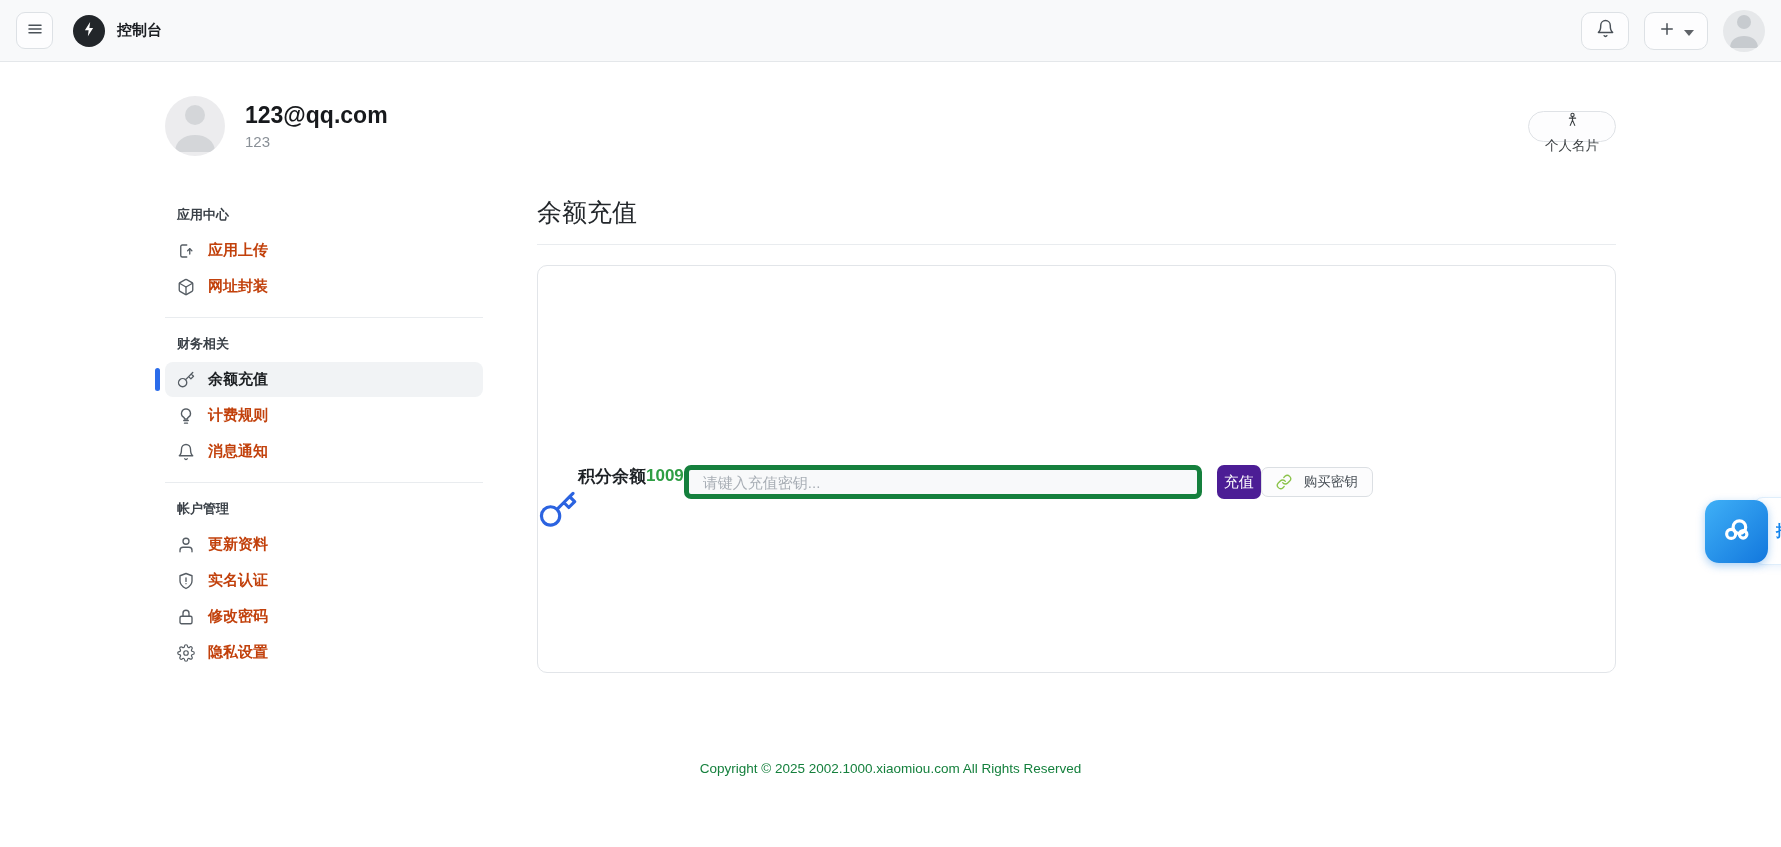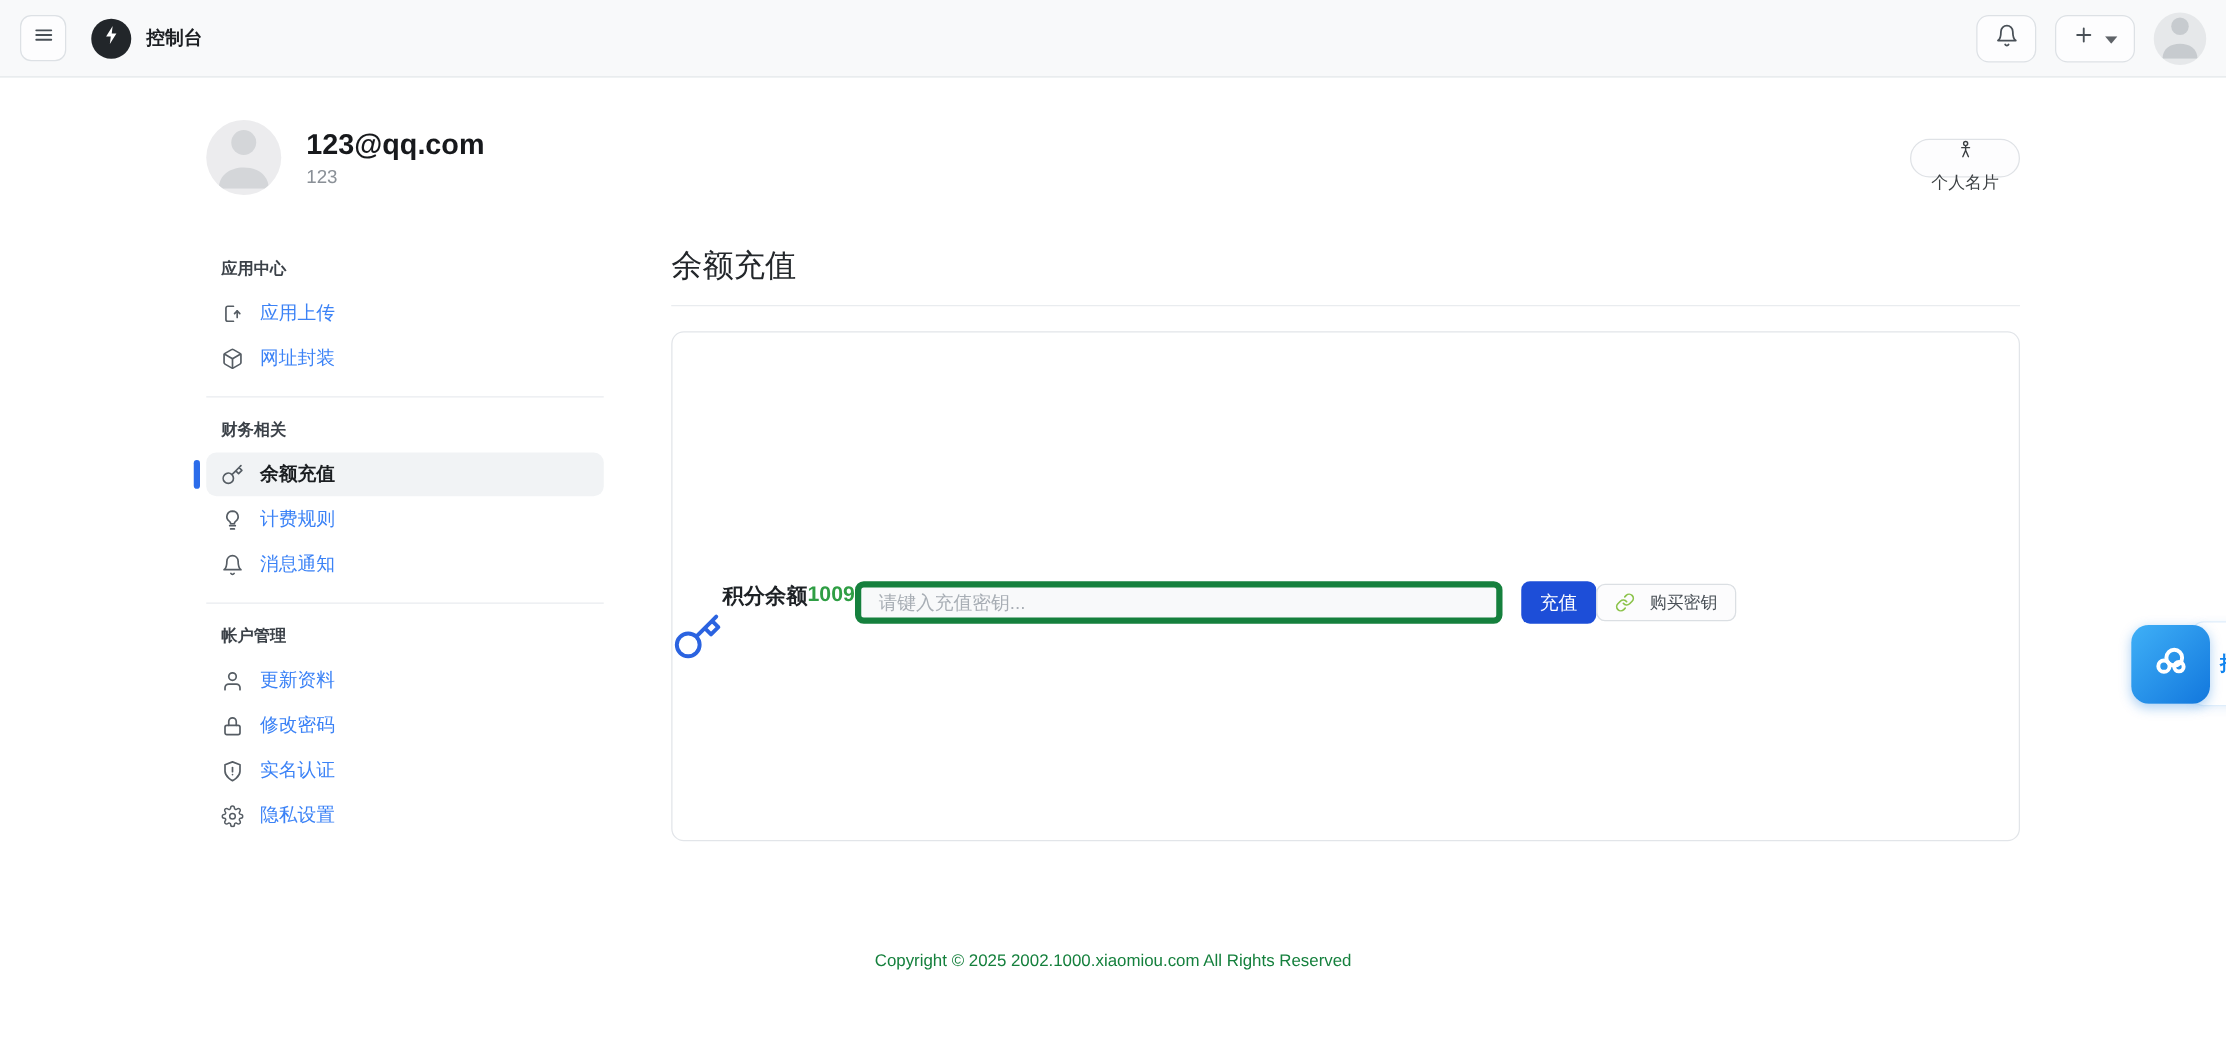--- a/index.html
+++ b/index.html
@@ -33,41 +33,41 @@
   .profile-card-btn { margin-left:auto; height:31px; padding:0 16px; background:#fdfdfe;
             border:1px solid #dfe2e6; border-radius:16px; display:flex; align-items:center; gap:7px;
             font-size:13.5px; color:#3c4043; cursor:pointer;flex-direction:column; }
 
   
   .body-row { display:flex; margin:24px 165px 0 165px; align-items:flex-start; }
 
   .sidebar { width:318px; flex:none; padding-top:26px; }
   .section-header { font-size:13px; font-weight:700; color:#3b4148; padding:0 12px 8px 12px; }
   .side-item { position:relative; display:flex; align-items:center; gap:13px; padding:8px 12px;
-            margin:1px 0; font-size:15px; color:#3b82f6; border-radius:8px; cursor:pointer; }
+            margin:1px 0; font-size:15px; color:#c2410c; border-radius:8px; cursor:pointer;font-weight:bold; }
   .side-item .itm-icon { display:flex; color:#565d64; }
   .side-item.active { background:#f1f3f5; font-weight:700; color:#1b1e21; }
   .side-item.active::before { content:""; position:absolute; left:-10px; top:6px; bottom:6px;
             width:5px; border-radius:3px; background:#2b6cea; }
   .side-divider { height:1px; background:#e9ecef; margin:13px 0 17px 0; }
 
   .main-col { flex:1; margin-left:54px; }
   .page-heading { font-size:25px; font-weight:400; color:#23272b; padding:16px 0 15px 0;
             border-bottom:1px solid #e9ecef; }
   .card { margin-top:20px; height:408px; border:1px solid #e2e5e9; border-radius:10px;
             display:flex; flex-direction:row; align-items:center; background:#fff; }
   .card-key-icon { margin-top:82px; color:#2b63e0; display:flex; }
   .balance-label { margin-top:14px; font-size:17px; font-weight:700; color:#1d2125; }
   .balance-value { margin-top:13px; font-size:17px; font-weight:700; color:#2f9e44; }
   .recharge-row { display:flex; gap:15px; margin-top:26px; }
   .key-input { width:518px; height:34px; background:#f8f9fa; border:5px solid #15803d;
             border-radius:7px; padding:0 14px; font-size:15px; color:#212529; outline:none;
             font-family:"Liberation Sans","DejaVu Sans",sans-serif; }
   .key-input::placeholder { color:#a8aeb5; }
-  .recharge-btn { width:60px; height:34px; background:#1d4ed8; border:none; border-radius:7px;
+  .recharge-btn { width:44px; height:34px; background:#4c1d95; border:none; border-radius:7px;
             color:#fff; font-size:15px; cursor:pointer; font-family:"Liberation Sans","DejaVu Sans",sans-serif; }
   .buy-key-btn { margin-top:25px; height:30px; padding:0 14px; background:#fcfcfd;
             border:1px solid #dbdfe3; border-radius:7px; display:flex; align-items:center; gap:12px;
             font-size:13.5px; color:#495057; cursor:pointer; }
   .buy-key-btn .link-ic { color:#8bc34a; display:flex; }
 
   
   .footer { text-align:center; margin-top:88px; font-size:13.5px; color:#15803d; }
 
   
@@ -228,35 +228,35 @@
             <svg width="18" height="18" viewBox="0 0 24 24" fill="none" stroke="currentColor" stroke-width="1.8" stroke-linecap="round" stroke-linejoin="round">
                 <path d="M20 21v-2a4 4 0 0 0-4-4H8a4 4 0 0 0-4 4v2"></path>
                 <circle cx="12" cy="7" r="4"></circle>
               </svg>
           </span>
           <span>更新资料</span>
         </div>
         <div class="side-item">
           <span class="itm-icon">
             <svg width="18" height="18" viewBox="0 0 24 24" fill="none" stroke="currentColor" stroke-width="1.8" stroke-linecap="round" stroke-linejoin="round">
-                <rect x="4" y="11" width="16" height="10" rx="2"></rect>
-                <path d="M8 11V7a4 4 0 0 1 8 0v4"></path>
-              </svg>
-          </span>
-          <span>修改密码</span>
-        </div>
-        <div class="side-item">
-          <span class="itm-icon">
-            <svg width="18" height="18" viewBox="0 0 24 24" fill="none" stroke="currentColor" stroke-width="1.8" stroke-linecap="round" stroke-linejoin="round">
                 <path d="M12 22s8-4 8-10V5l-8-3-8 3v7c0 6 8 10 8 10z"></path>
                 <path d="M12 8v4.5"></path>
                 <path d="M12 15.5v.01"></path>
               </svg>
           </span>
           <span>实名认证</span>
+        </div>
+        <div class="side-item">
+          <span class="itm-icon">
+            <svg width="18" height="18" viewBox="0 0 24 24" fill="none" stroke="currentColor" stroke-width="1.8" stroke-linecap="round" stroke-linejoin="round">
+                <rect x="4" y="11" width="16" height="10" rx="2"></rect>
+                <path d="M8 11V7a4 4 0 0 1 8 0v4"></path>
+              </svg>
+          </span>
+          <span>修改密码</span>
         </div>
         <div class="side-item">
           <span class="itm-icon">
             <svg width="18" height="18" viewBox="0 0 24 24" fill="none" stroke="currentColor" stroke-width="1.6" stroke-linecap="round" stroke-linejoin="round">
                 <circle cx="12" cy="12" r="3"></circle>
                 <path d="M19.4 15a1.65 1.65 0 0 0 .33 1.82l.06.06a2 2 0 0 1 0 2.83 2 2 0 0 1-2.83 0l-.06-.06a1.65 1.65 0 0 0-1.82-.33 1.65 1.65 0 0 0-1 1.51V21a2 2 0 0 1-2 2 2 2 0 0 1-2-2v-.09A1.65 1.65 0 0 0 9 19.4a1.65 1.65 0 0 0-1.82.33l-.06.06a2 2 0 0 1-2.83 0 2 2 0 0 1 0-2.83l.06-.06a1.65 1.65 0 0 0 .33-1.82 1.65 1.65 0 0 0-1.51-1H3a2 2 0 0 1-2-2 2 2 0 0 1 2-2h.09A1.65 1.65 0 0 0 4.6 9a1.65 1.65 0 0 0-.33-1.82l-.06-.06a2 2 0 0 1 0-2.83 2 2 0 0 1 2.83 0l.06.06a1.65 1.65 0 0 0 1.82.33H9a1.65 1.65 0 0 0 1-1.51V3a2 2 0 0 1 2-2 2 2 0 0 1 2 2v.09a1.65 1.65 0 0 0 1 1.51 1.65 1.65 0 0 0 1.82-.33l.06-.06a2 2 0 0 1 2.83 0 2 2 0 0 1 0 2.83l-.06.06a1.65 1.65 0 0 0-.33 1.82V9a1.65 1.65 0 0 0 1.51 1H21a2 2 0 0 1 2 2 2 2 0 0 1-2 2h-.09a1.65 1.65 0 0 0-1.51 1z"></path>
               </svg>
           </span>
           <span>隐私设置</span>
         </div>

